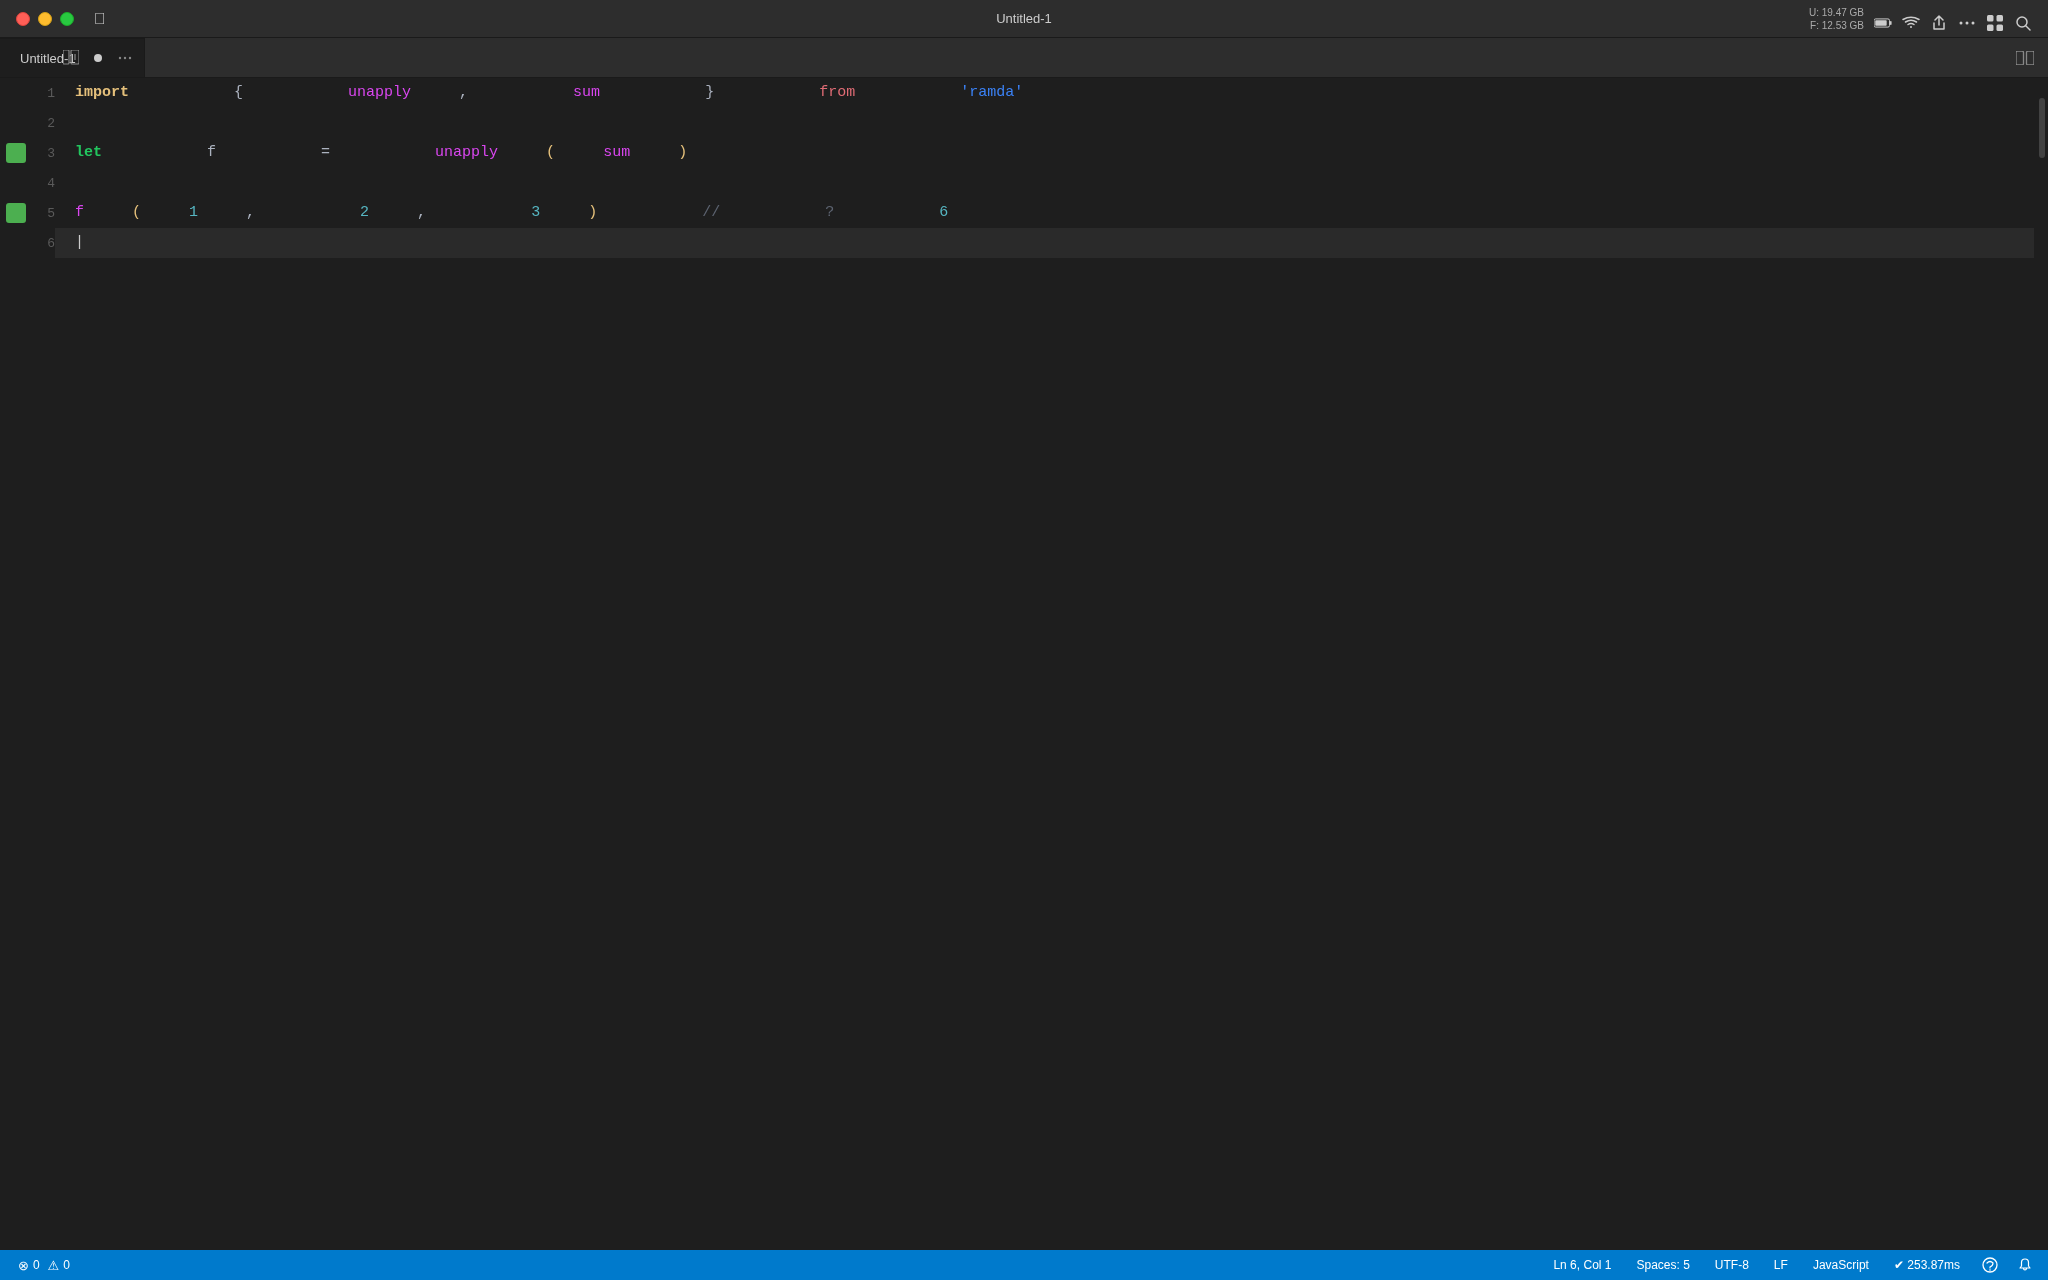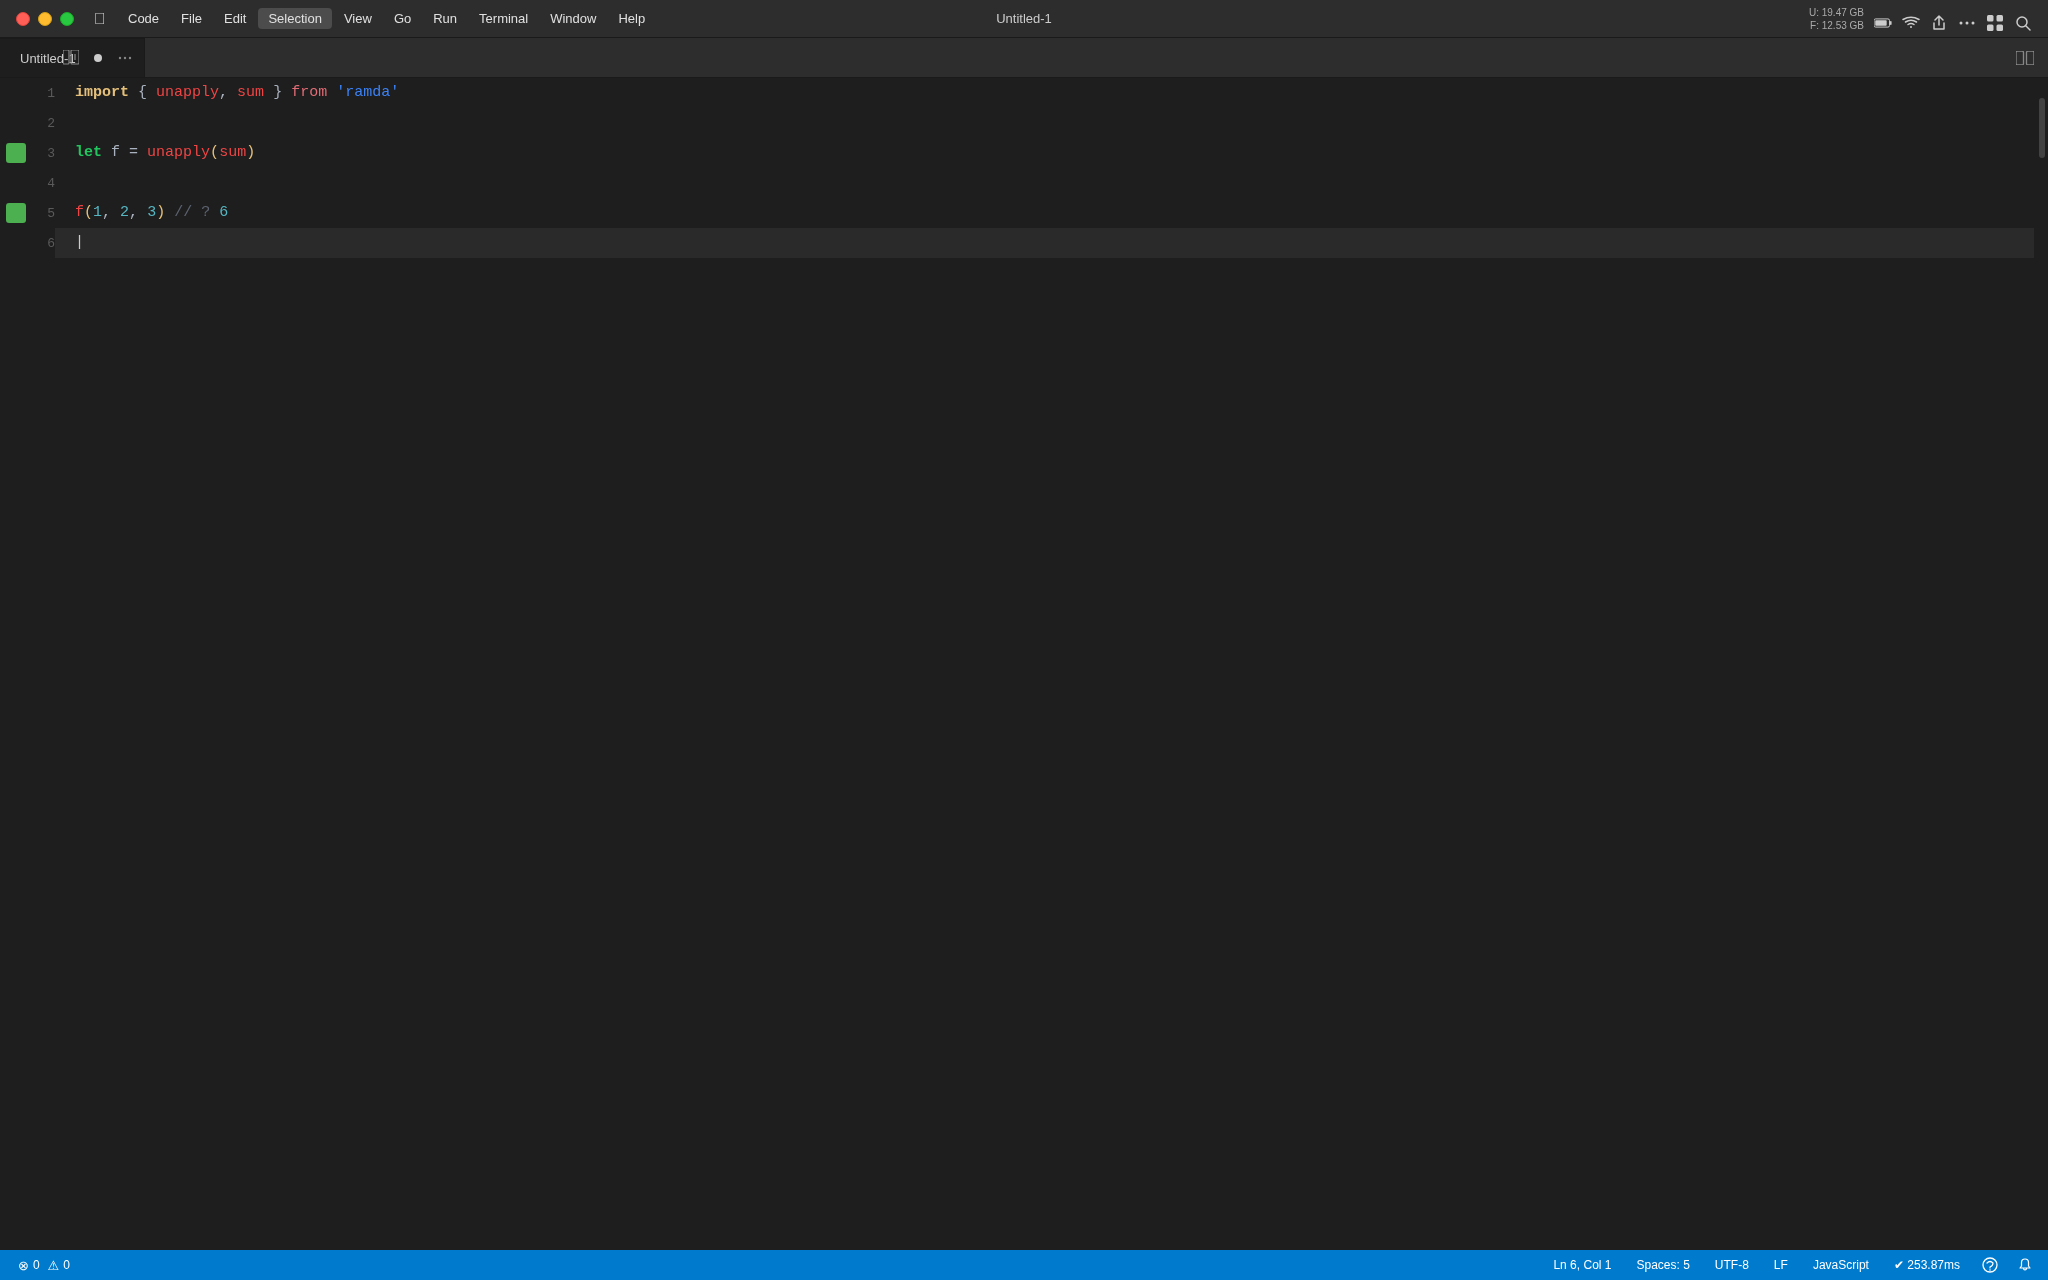--- a/index.html
+++ b/index.html
@@ -237,31 +237,32 @@
     }
 
     .code-line {
       height: 30px;
       display: flex;
       align-items: center;
       padding-left: 20px;
       font-family: 'SF Mono', 'Menlo', 'Monaco', 'Courier New', monospace;
       font-size: 15px;
       line-height: 30px;
+      gap: 48px;
     }
 
     .code-line.highlighted {
       background: #2a2a2a;
     }
 
     
     .kw-import { color: #e5c07b; font-weight: bold; }
     .kw-let { color: #22c55e; font-weight: bold; }
     .kw-from { color: #e06c75; }
-    .fn-name { color: #ef4444; }
+    .fn-name { color: #d946ef; }
     .string { color: #3b82f6; }
     .number { color: #56b6c2; }
     .comment { color: #5c6370; }
     .comment-result { color: #56b6c2; }
     .punctuation { color: #abb2bf; }
     .var-name { color: #abb2bf; }
     .op { color: #abb2bf; }
     .paren { color: #e5c07b; }
 
     
@@ -335,32 +336,20 @@
 <body>
 
 <div class="titlebar">
   <div class="titlebar-left">
     <div class="traffic-lights">
       <div class="traffic-light close"></div>
       <div class="traffic-light minimize"></div>
       <div class="traffic-light maximize"></div>
     </div>
     <span class="apple-logo"></span>
-    <div class="menu-items">
-      <div class="menu-item">Code</div>
-      <div class="menu-item">File</div>
-      <div class="menu-item">Edit</div>
-      <div class="menu-item active">Selection</div>
-      <div class="menu-item">View</div>
-      <div class="menu-item">Go</div>
-      <div class="menu-item">Run</div>
-      <div class="menu-item">Terminal</div>
-      <div class="menu-item">Window</div>
-      <div class="menu-item">Help</div>
-    </div>
   </div>
 
   <div class="titlebar-center">
     <span>Untitled-1</span>
   </div>
 
   <div class="titlebar-right">
     <div class="sys-stats">
       <span>U:  19.47 GB</span>
       <span>F:  12.53 GB</span>

